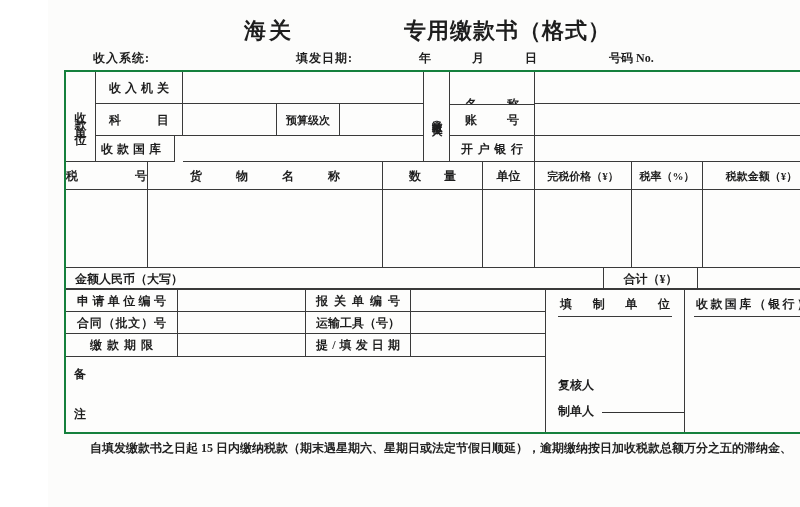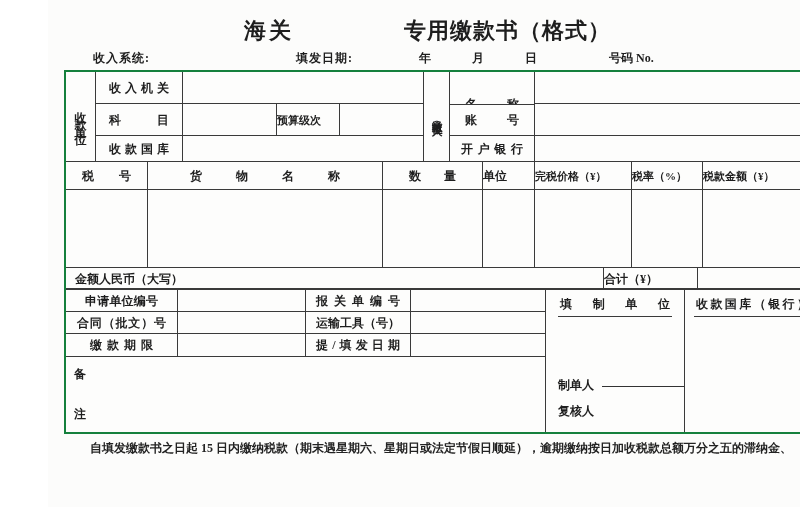--- a/index.html
+++ b/index.html
@@ -33,21 +33,21 @@
   }
   .cell {
     position:absolute; box-sizing:border-box;
     border:0 solid #3a3a3a; overflow:hidden;
   }
   .br { border-right-width:1px; }
   .bb { border-bottom-width:1px; }
   .bb2 { border-bottom-width:2px; }
   .lbl { font-weight:bold; font-size:12px; white-space:nowrap; }
   .just { text-align:justify; text-align-last:justify; }
-  .ctr { }
+  .ctr { text-align:center; }
   .lh32 { line-height:32px; } .lh26 { line-height:26px; }
   .lh28 { line-height:28px; } .lh22 { line-height:22px; }
   .lh23 { line-height:23px; }
   .sm { font-size:11px; }
   .vcell { display:grid; place-items:center; }
   .vtext {
     writing-mode:vertical-rl; font-weight:bold; font-size:12px;
     letter-spacing:7px; line-height:1;
   }
   .vtext-payer {
@@ -97,76 +97,76 @@
 
     <div class="cell br bb vcell" style="left:0;top:0;width:30px;height:90px">
       <span class="vtext">收款单位</span>
     </div>
     <div class="cell br bb lbl just lh32" style="left:30px;top:0;width:87px;height:32px;padding:0 13px">收入机关</div>
     <div class="cell br bb" style="left:117px;top:0;width:241px;height:32px"></div>
     <div class="cell br bb lbl just lh32" style="left:30px;top:32px;width:87px;height:32px;padding:0 13px">科目</div>
     <div class="cell br bb" style="left:117px;top:32px;width:94px;height:32px"></div>
     <div class="cell br bb lbl ctr lh32 sm" style="left:211px;top:32px;width:63px;height:32px">预算级次</div>
     <div class="cell br bb" style="left:274px;top:32px;width:84px;height:32px"></div>
-    <div class="cell br bb lbl just lh26" style="left:30px;top:64px;width:87px;height:26px;padding:0 13px">收款国库</div>
+    <div class="cell br bb lbl just lh26" style="left:22px;top:64px;width:87px;height:26px;padding:0 13px">收款国库</div>
     <div class="cell br bb" style="left:117px;top:64px;width:241px;height:26px"></div>
 
     <div class="cell br bb vcell" style="left:358px;top:0;width:26px;height:90px">
       <span class="vtext-payer">缴款单位（人）</span>
     </div>
     <div class="cell br bb lbl just lh32" style="left:384px;top:0;width:85px;height:32px;padding:16px 15px">名称</div>
     <div class="cell bb" style="left:469px;top:0;width:285px;height:32px"></div>
     <div class="cell br bb lbl just lh32" style="left:384px;top:32px;width:85px;height:32px;padding:0 15px">账号</div>
     <div class="cell bb" style="left:469px;top:32px;width:285px;height:32px"></div>
     <div class="cell br bb lbl just lh26" style="left:384px;top:64px;width:85px;height:26px;padding:0 11px">开户银行</div>
     <div class="cell bb" style="left:469px;top:64px;width:285px;height:26px"></div>
 
-    <div class="cell br bb lbl just lh28" style="left:0;top:90px;width:82px;height:28px;padding:0 16px">税号</div>
+    <div class="cell br bb lbl just lh28" style="left:0;top:90px;width:82px;height:28px;padding:0 0">税号</div>
     <div class="cell br bb lbl just lh28" style="left:82px;top:90px;width:235px;height:28px;padding:0 42px">货物名称</div>
     <div class="cell br bb lbl just lh28" style="left:317px;top:90px;width:100px;height:28px;padding:0 26px">数量</div>
     <div class="cell br bb lbl ctr lh28" style="left:417px;top:90px;width:52px;height:28px">单位</div>
     <div class="cell br bb lbl ctr lh28 sm" style="left:469px;top:90px;width:97px;height:28px">完税价格（¥）</div>
     <div class="cell br bb lbl ctr lh28 sm" style="left:566px;top:90px;width:71px;height:28px">税率（%）</div>
     <div class="cell bb lbl ctr lh28 sm" style="left:637px;top:90px;width:117px;height:28px">税款金额（¥）</div>
 
     <div class="cell br bb" style="left:0;top:118px;width:82px;height:78px"></div>
     <div class="cell br bb" style="left:82px;top:118px;width:235px;height:78px"></div>
     <div class="cell br bb" style="left:317px;top:118px;width:100px;height:78px"></div>
     <div class="cell br bb" style="left:417px;top:118px;width:52px;height:78px"></div>
     <div class="cell br bb" style="left:469px;top:118px;width:97px;height:78px"></div>
     <div class="cell br bb" style="left:566px;top:118px;width:71px;height:78px"></div>
     <div class="cell bb" style="left:637px;top:118px;width:117px;height:78px"></div>
 
     <div class="cell br bb2 lbl lh22" style="left:0;top:196px;width:538px;height:22px;padding-left:9px">金额人民币（大写）</div>
     <div class="cell br bb2 lbl ctr lh22" style="left:538px;top:196px;width:94px;height:22px">合计（¥）</div>
     <div class="cell bb2" style="left:632px;top:196px;width:122px;height:22px"></div>
 
-    <div class="cell br bb lbl just lh22" style="left:0;top:218px;width:112px;height:22px;padding:0 19px">申请单位编号</div>
+    <div class="cell br bb lbl just lh22" style="left:0;top:218px;width:112px;height:22px;padding:0 11px">申请单位编号</div>
     <div class="cell br bb" style="left:112px;top:218px;width:128px;height:22px"></div>
     <div class="cell br bb lbl just lh22" style="left:240px;top:218px;width:105px;height:22px;padding:0 10px">报关单编号</div>
     <div class="cell br bb" style="left:345px;top:218px;width:135px;height:22px"></div>
 
     <div class="cell br bb lbl just lh22" style="left:0;top:240px;width:112px;height:22px;padding:0 11px">合同（批文）号</div>
     <div class="cell br bb" style="left:112px;top:240px;width:128px;height:22px"></div>
     <div class="cell br bb lbl just lh22" style="left:240px;top:240px;width:105px;height:22px;padding:0 10px">运输工具（号）</div>
     <div class="cell br bb" style="left:345px;top:240px;width:135px;height:22px"></div>
 
     <div class="cell br bb lbl just lh23" style="left:0;top:262px;width:112px;height:23px;padding:0 24px">缴款期限</div>
     <div class="cell br bb" style="left:112px;top:262px;width:128px;height:23px"></div>
     <div class="cell br bb lbl just lh23" style="left:240px;top:262px;width:105px;height:23px;padding:0 10px">提/填发日期</div>
     <div class="cell br bb" style="left:345px;top:262px;width:135px;height:23px"></div>
 
     <div class="cell br" style="left:480px;top:218px;width:139px;height:142px">
       <div class="head-underline">填制单位</div>
       <div class="signers">
         <div class="signer-row">
-          <span>制单人</span><span class="sig-line"></span>
+          <span>复核人</span>
         </div>
         <div class="signer-row">
-          <span>复核人</span>
+          <span>制单人</span><span class="sig-line"></span>
         </div>
       </div>
     </div>
     <div class="cell" style="left:619px;top:218px;width:135px;height:142px">
       <div class="head-underline" style="margin:6px 9px 0">收款国库（银行）</div>
     </div>
 
     <div class="cell br" style="left:0;top:285px;width:480px;height:75px">
       <div class="remarks-label">
         <span>备</span>

